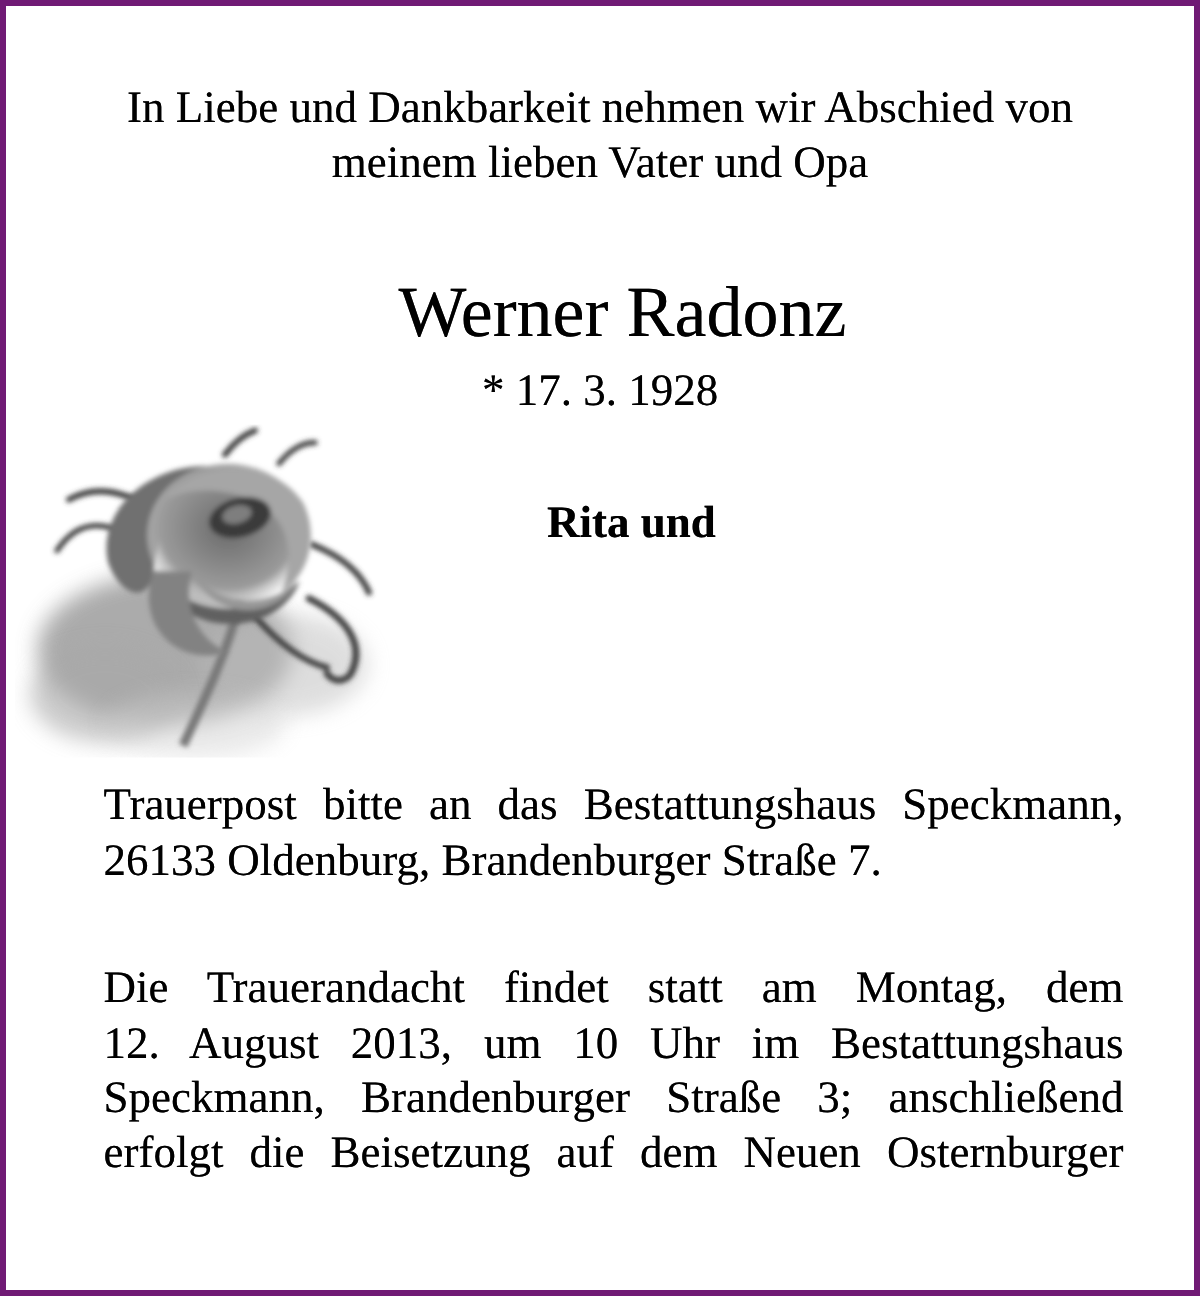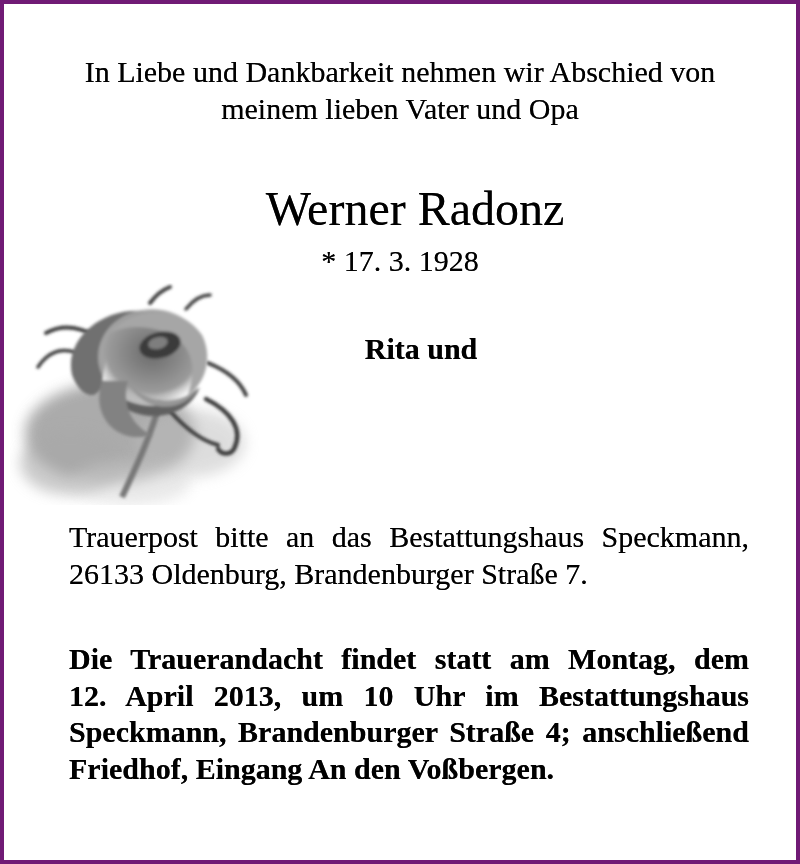--- a/index.html
+++ b/index.html
@@ -33,21 +33,21 @@
   }
   .mourners{
     position:absolute;left:0;top:325px;width:100%;
     font-size:30px;font-weight:700;line-height:40px;text-align:center;margin-left:21px;
   }
   .para{
     position:absolute;left:51px;width:680px;
     font-size:30px;line-height:36.5px;margin-left:14px;
   }
   .para.address{top:515px;}
-  .para.service{top:637px;font-weight:bold;}
+  .para.service{top:637px;}
   .jline{text-align:justify;text-align-last:justify;}
   .jline.last{text-align:justify;text-align-last:left;}
 </style>
 </head>
 <body>
 
 <div class="sheet">
 
   <svg class="rose" viewBox="0 0 270 222" aria-hidden="true">
     <defs>
@@ -108,18 +108,18 @@
     <div>Rita und</div>
   </div>
 
   <div class="para address">
     <div class="jline">Trauerpost bitte an das Bestattungshaus Speckmann,</div>
     <div class="jline last">26133 Oldenburg, Brandenburger Straße 7.</div>
   </div>
 
   <div class="para service">
     <div class="jline">Die Trauerandacht findet statt am Montag, dem</div>
-    <div class="jline">12. April 2013, um 10 Uhr im Bestattungshaus</div>
-    <div class="jline">Speckmann, Brandenburger Straße 4; anschließend</div>
-    <div class="jline last">Friedhof, Eingang An den Voßbergen.</div>
+    <div class="jline">12. August 2013, um 10 Uhr im Bestattungshaus</div>
+    <div class="jline">Speckmann, Brandenburger Straße 3; anschließend</div>
+    <div class="jline">erfolgt die Beisetzung auf dem Neuen Osternburger</div>
   </div>
 
 </div>
 
 </body></html>

